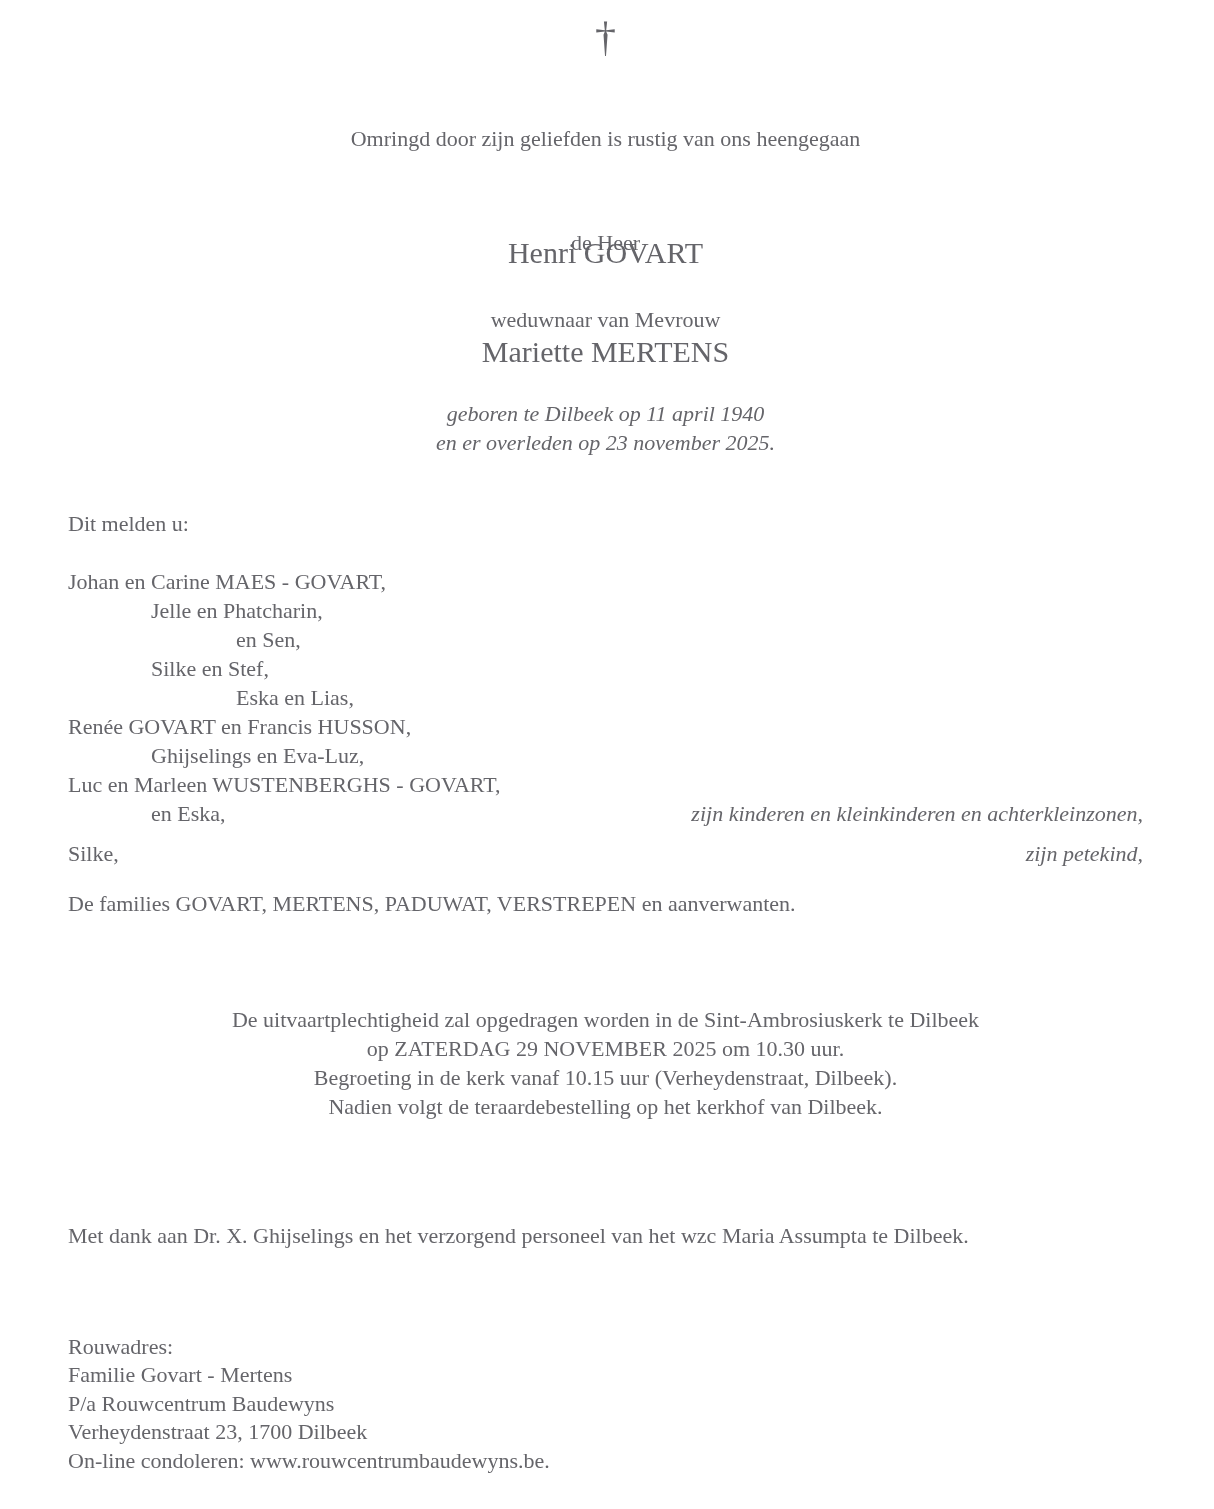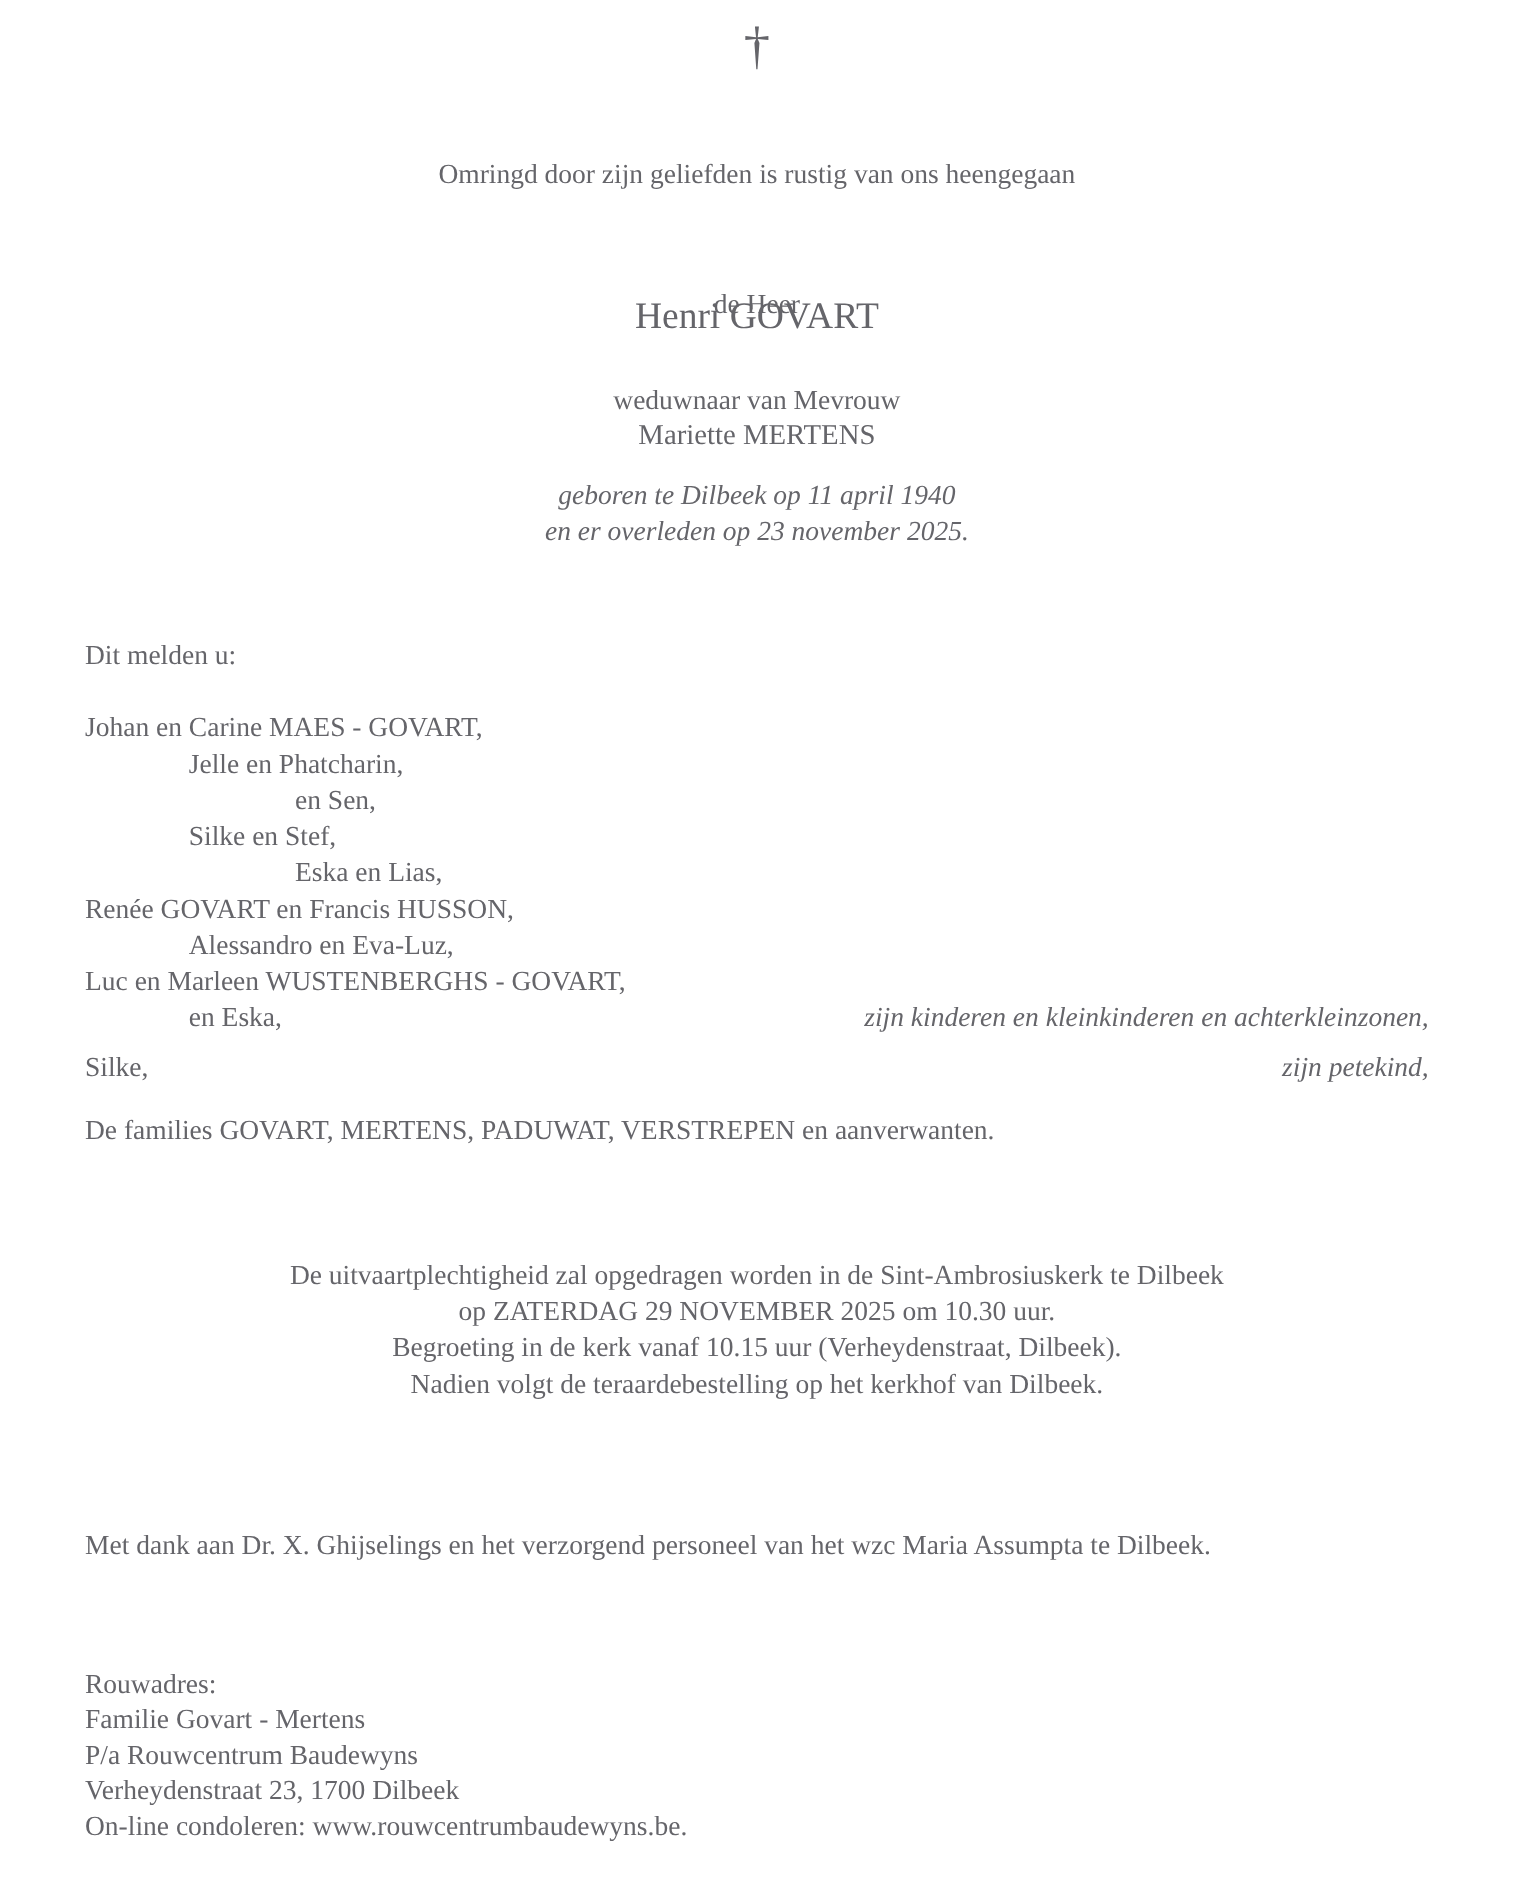--- a/index.html
+++ b/index.html
@@ -32,25 +32,25 @@
   .opening   { top: 126px; }
   .salutation{ top: 207px; margin-top: 23px; }
   .deceased-name {
     top: 235px;
     font-size: 30px;
     line-height: 1.2;
   }
   .widower   { top: 307px; }
   .spouse-name {
     top: 334px;
-    font-size: 23px;
+    font-size: 30px;
     line-height: 1.2;
   }
   .vital-dates {
-    top: 381px;
+    top: 399px;
     line-height: 29px;
   }
   .intro { top: 511px; }
   .family-list {
     top: 567px;
     line-height: 29px;
   }
   .family-list .row { position: relative; }
   .indent-0 { padding-left: 0; }
   .indent-1 { padding-left: 83px; }
@@ -99,21 +99,21 @@
 
 <div class="abs intro">Dit melden u:</div>
 
 <div class="abs family-list">
   <div class="row indent-0">Johan en Carine MAES - GOVART,</div>
   <div class="row indent-1">Jelle en Phatcharin,</div>
   <div class="row indent-2">en Sen,</div>
   <div class="row indent-1">Silke en Stef,</div>
   <div class="row indent-2">Eska en Lias,</div>
   <div class="row indent-0">Renée GOVART en Francis HUSSON,</div>
-  <div class="row indent-1">Alessandro en Eva-Luz,</div>
+  <div class="row indent-1">Ghijselings en Eva-Luz,</div>
   <div class="row indent-0">Luc en Marleen WUSTENBERGHS - GOVART,</div>
   <div class="row indent-1">
     <span>en Eska,</span>
     <span class="right-note">zijn kinderen en kleinkinderen en achterkleinzonen,</span>
   </div>
 </div>
 
 <div class="abs godchild-row">
   <span>Silke,</span>
   <span class="italic">zijn petekind,</span>

